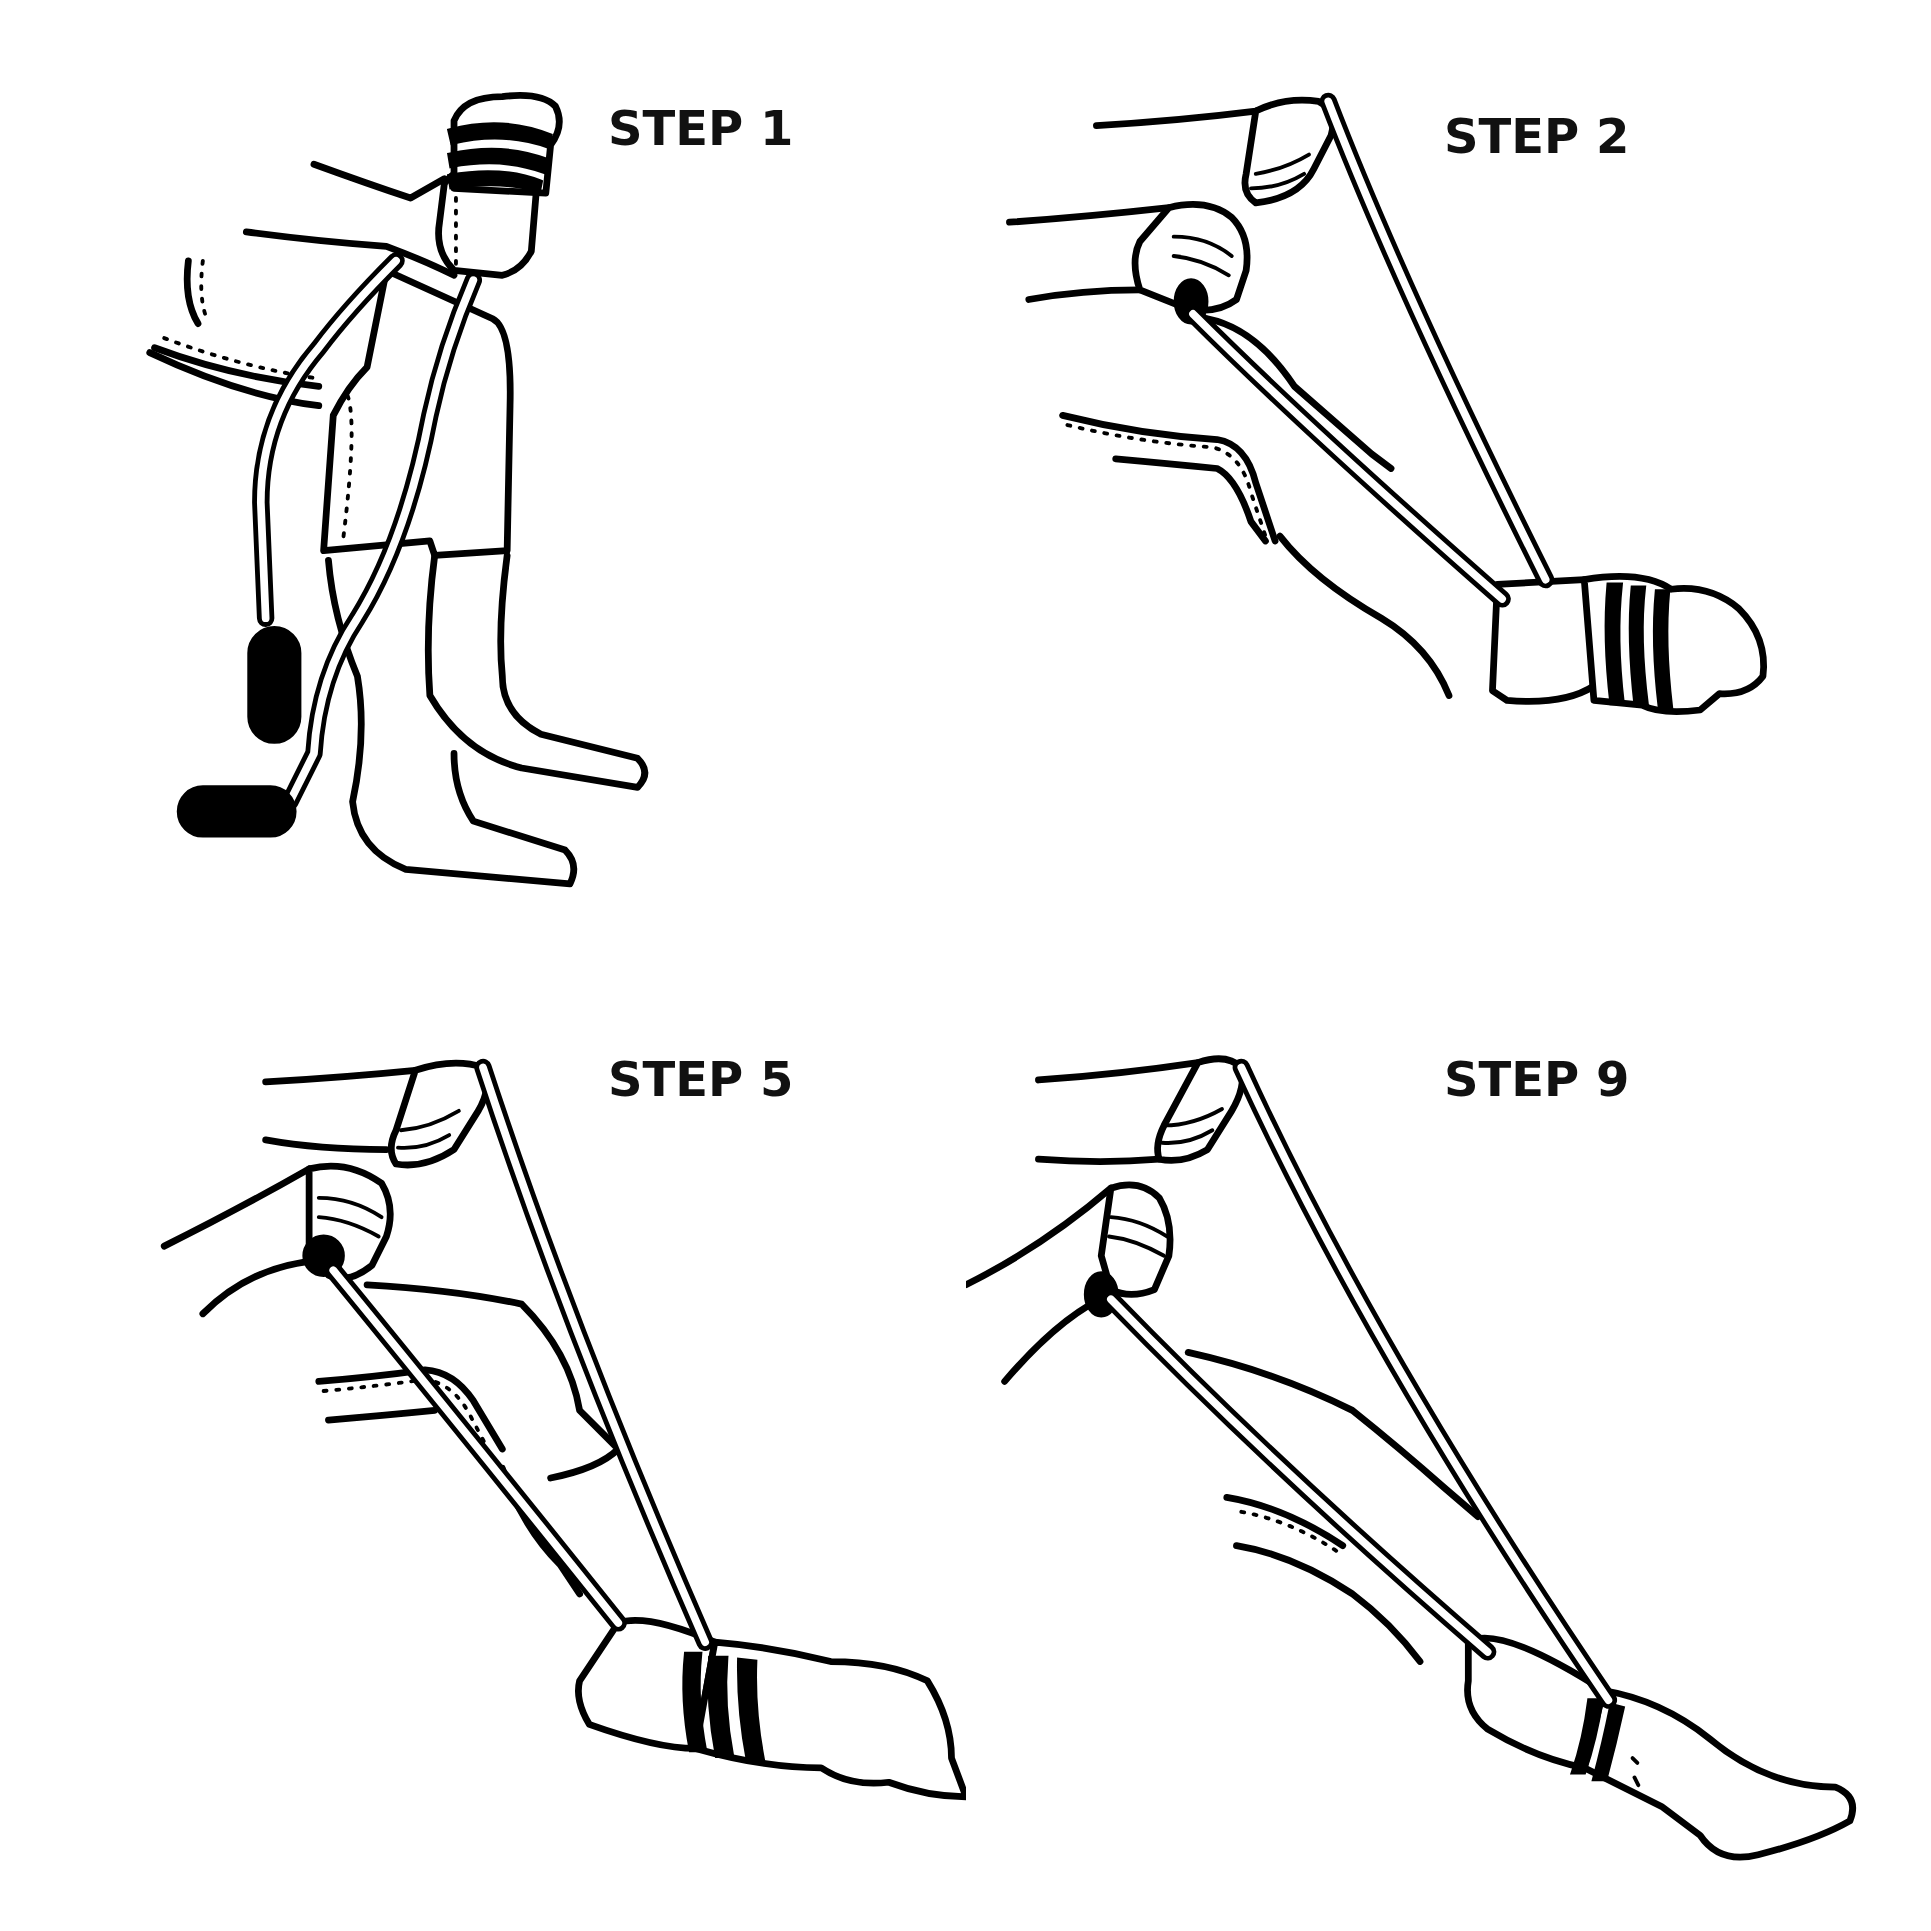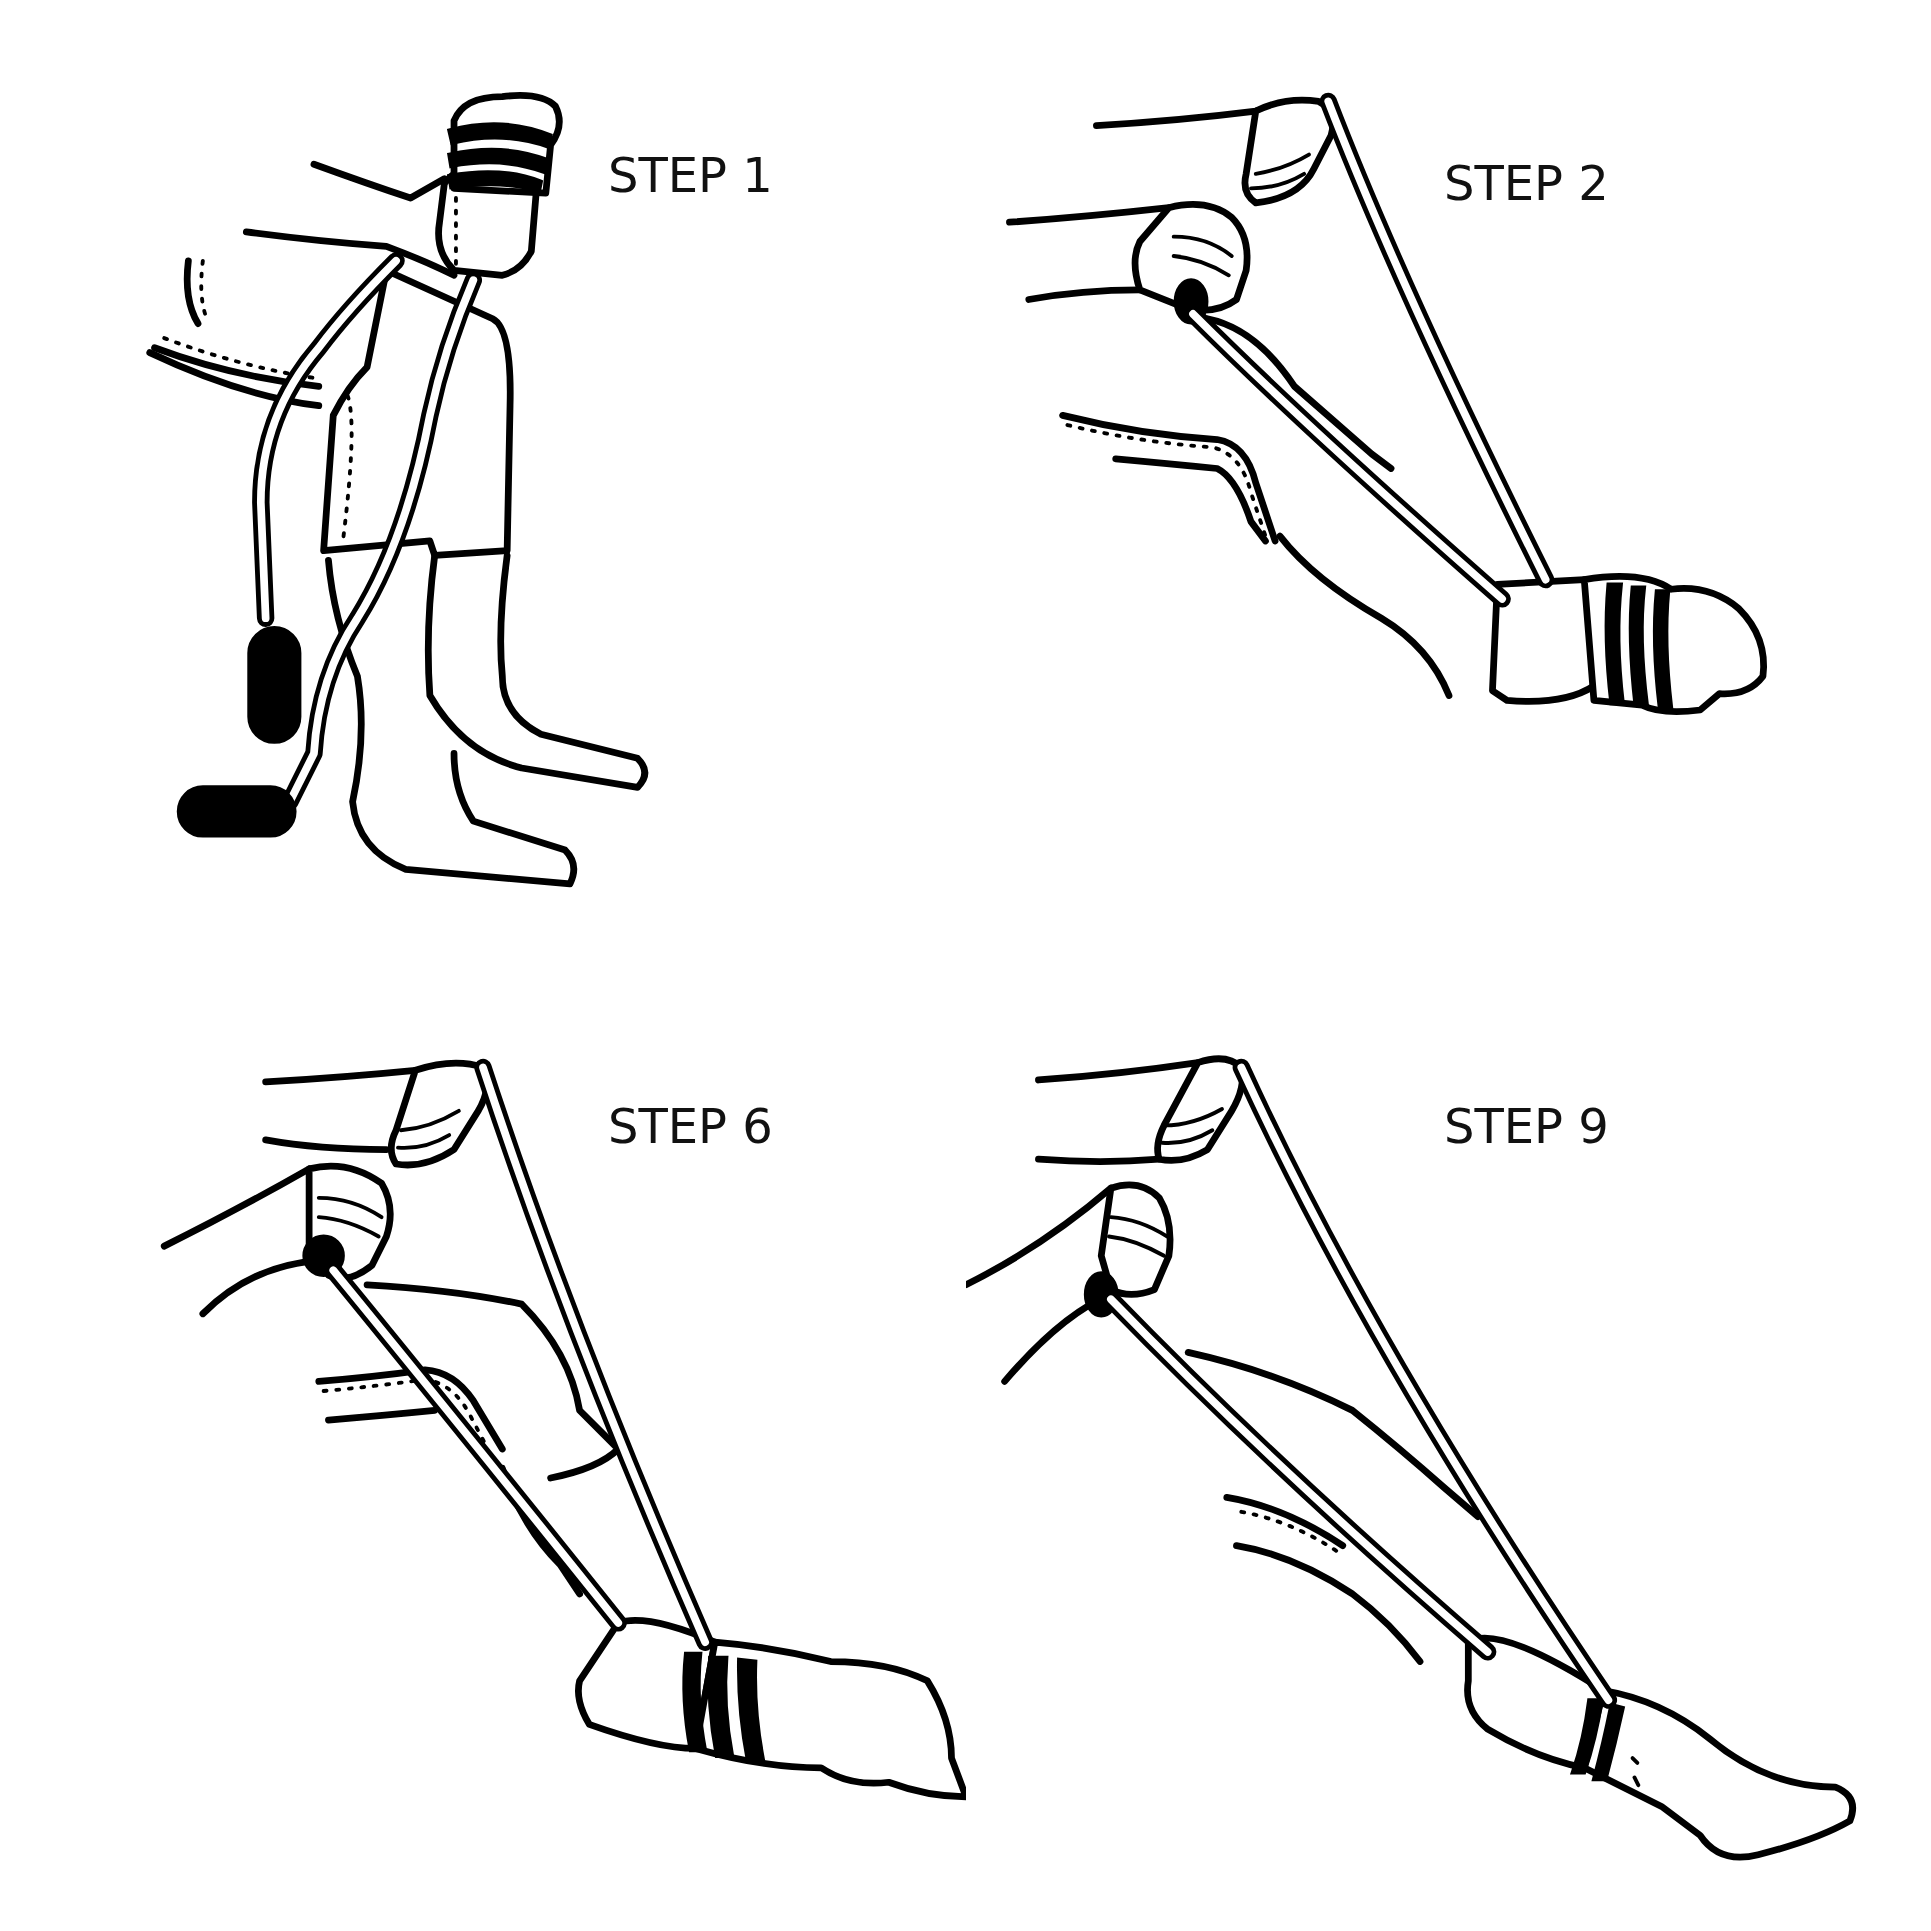--- a/index.html
+++ b/index.html
@@ -1,19 +1,19 @@
 <!DOCTYPE html>
 <html><head>
 <meta charset="utf-8">
 <style>
   html, body { margin: 0; padding: 0; background: #ffffff; }
   body { width: 1931px; height: 1931px; position: relative; overflow: hidden; font-family: "DejaVu Sans", sans-serif; }
   .panel { position: absolute; width: 966px; height: 966px; }
   .panel svg { position: absolute; left: 0; top: 0; width: 966px; height: 966px; }
-  .step-label { position: absolute; font-size: 48px; color: #111111; letter-spacing: 0px; font-family: "DejaVu Sans", sans-serif; font-weight: normal; line-height: 1; margin-top: 47px; }
+  .step-label { position: absolute; font-size: 48px; color: #111111; letter-spacing: 0px; font-family: "DejaVu Sans", sans-serif; font-weight: bold; line-height: 1; }
   .ink { fill: none; stroke: #000; stroke-width: 7; stroke-linecap: round; stroke-linejoin: round; }
   .thin { fill: none; stroke: #000; stroke-width: 4; stroke-linecap: round; stroke-linejoin: round; }
   .dots { fill: none; stroke: #000; stroke-width: 4; stroke-dasharray: 3 10; stroke-linecap: round; }
   .fillw { fill: #fff; stroke: #000; stroke-width: 7; stroke-linejoin: round; }
   .fillb { fill: #000; stroke: #000; stroke-width: 4; }
   .strap { fill: none; stroke: #000; stroke-width: 18; stroke-linecap: round; stroke-linejoin: round; }
   .strap-in { fill: none; stroke: #fff; stroke-width: 8; stroke-linecap: round; stroke-linejoin: round; }
 </style>
 </head>
 <body>
@@ -116,21 +116,21 @@
     <path class="fillw" d="M740 700 Q800 705 860 720 Q920 720 960 740 Q985 780 985 820 L1000 860 Q960 860 920 845 Q880 850 850 830 Q790 830 720 810 Z"></path>
     <path class="fillb" d="M710 712 L725 712 Q720 760 730 812 L715 812 Q705 760 710 712 Z"></path>
     <path class="fillb" d="M735 716 L752 716 Q748 765 758 818 L742 818 Q732 765 735 716 Z"></path>
     <path class="fillb" d="M765 718 L782 720 Q780 770 790 822 L774 822 Q764 770 765 718 Z"></path>
 
     <path class="strap" d="M500 105 Q590 380 730 700"></path>
     <path class="strap-in" d="M500 105 Q590 380 730 700"></path>
     <path class="strap" d="M345 315 Q480 480 640 680"></path>
     <path class="strap-in" d="M345 315 Q480 480 640 680"></path>
   </svg>
-  <div class="step-label" style="left:608px;top:89px;">STEP 6</div>
+  <div class="step-label" style="left:608px;top:89px;">STEP 5</div>
 </div>
 
 <div class="panel" style="left:966px;top:966px;">
   <svg viewBox="0 0 1000 1000">
 
     <path class="ink" d="M75 118 Q160 112 240 100"></path>
     <path class="fillw" d="M240 100 Q270 90 285 105 Q290 125 275 150 L250 190 Q225 205 200 200 Q195 185 205 165 Z"></path>
     <path class="thin" d="M205 165 Q235 165 265 148"></path>
     <path class="thin" d="M203 183 Q230 185 255 170"></path>
     <path class="ink" d="M75 200 Q140 205 200 200"></path>

